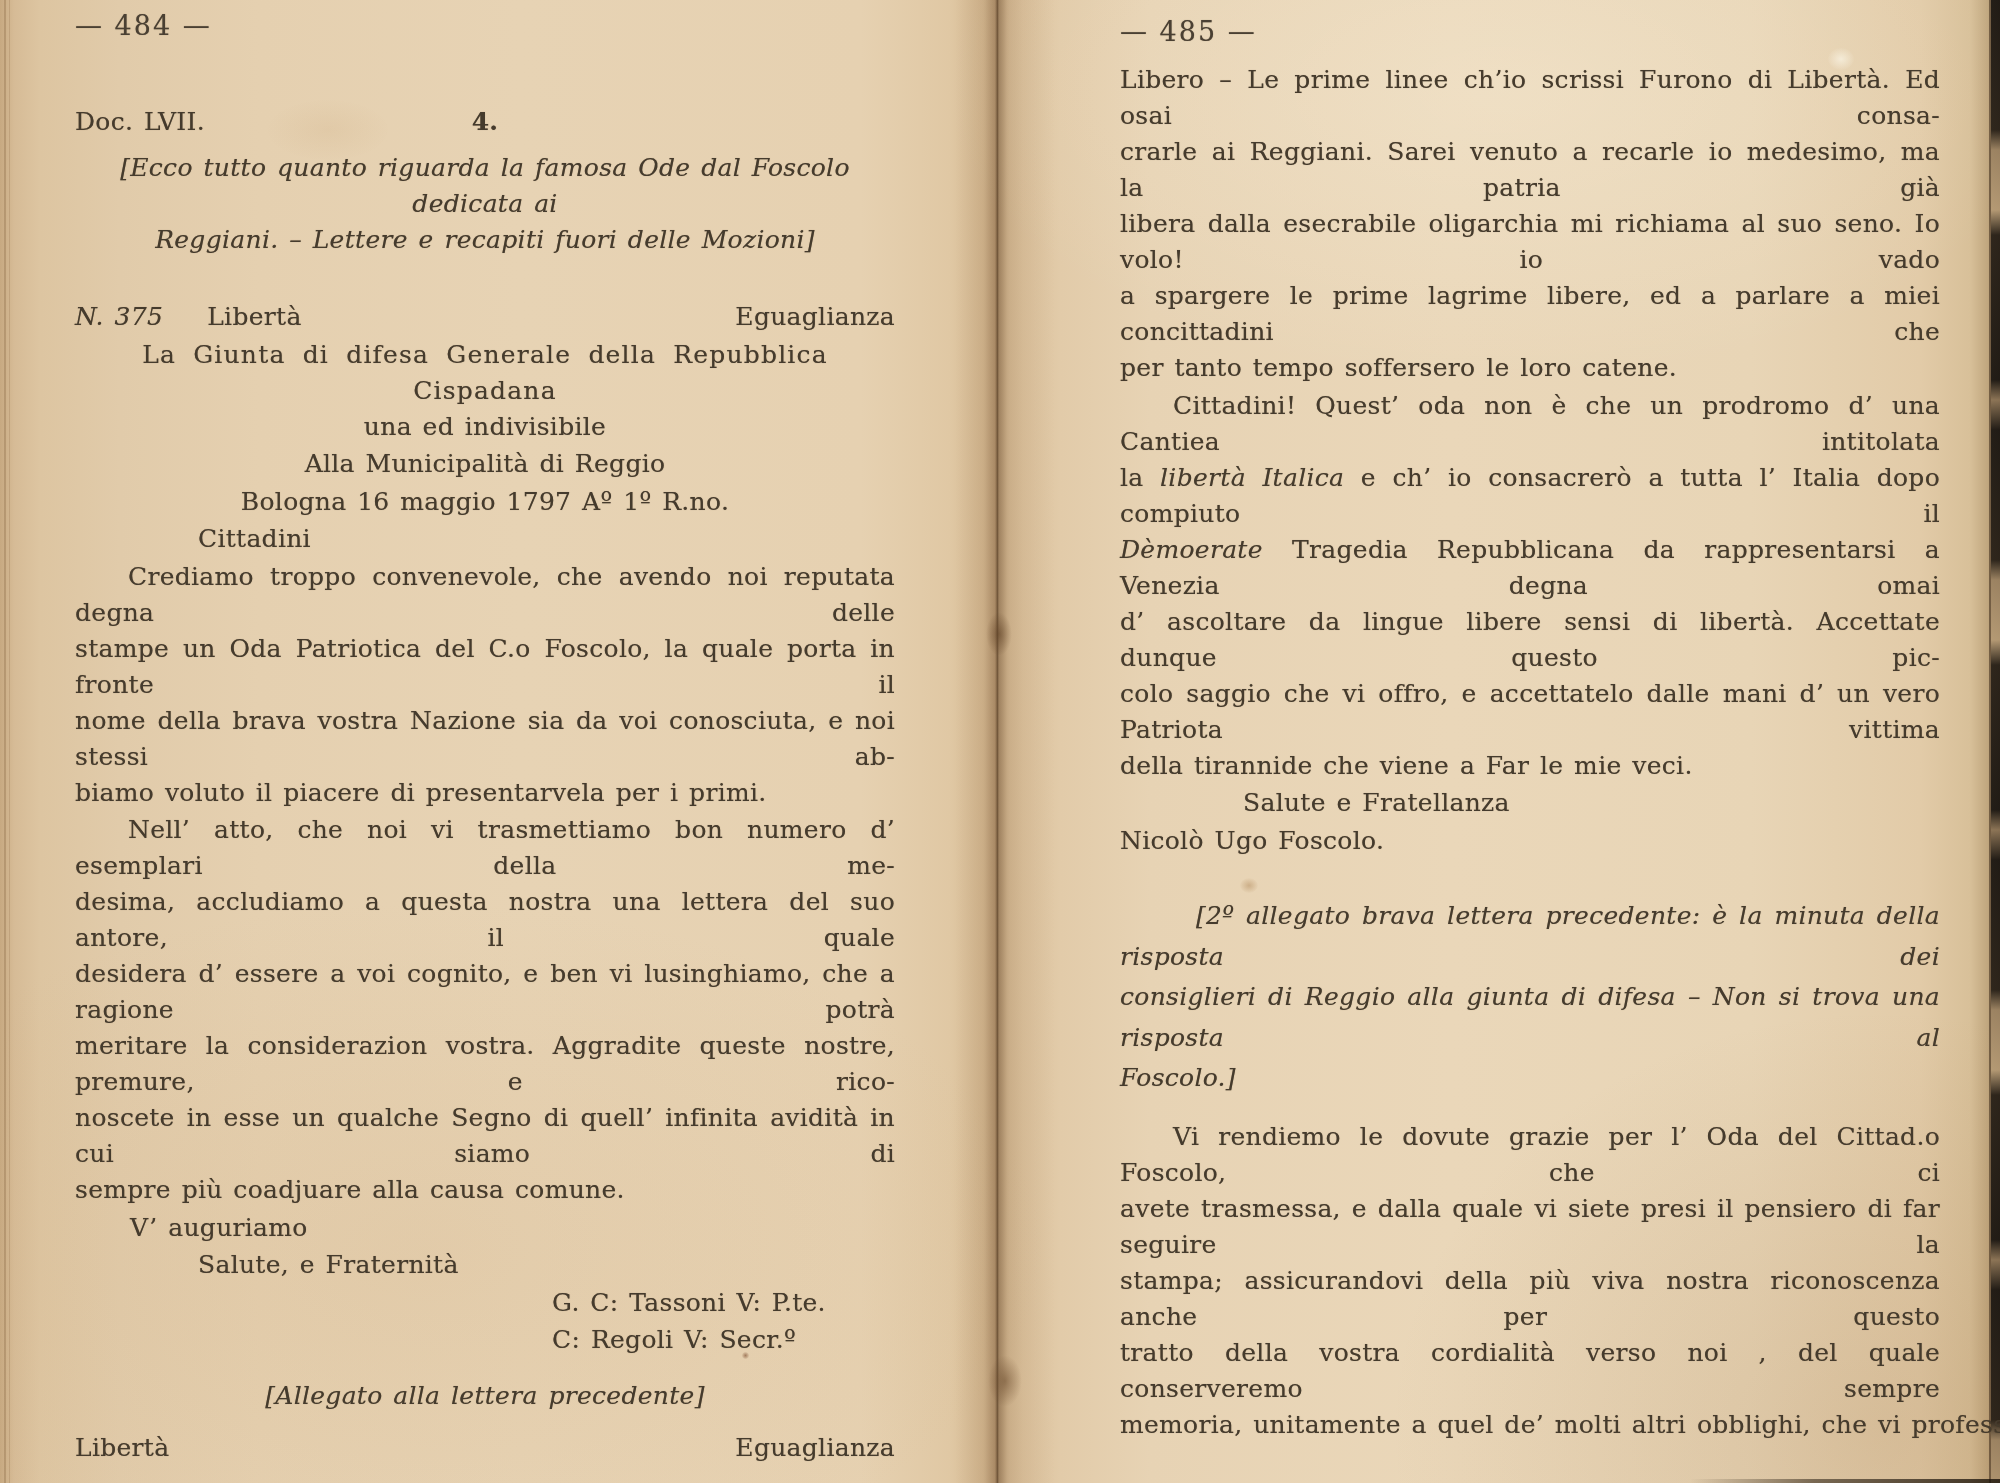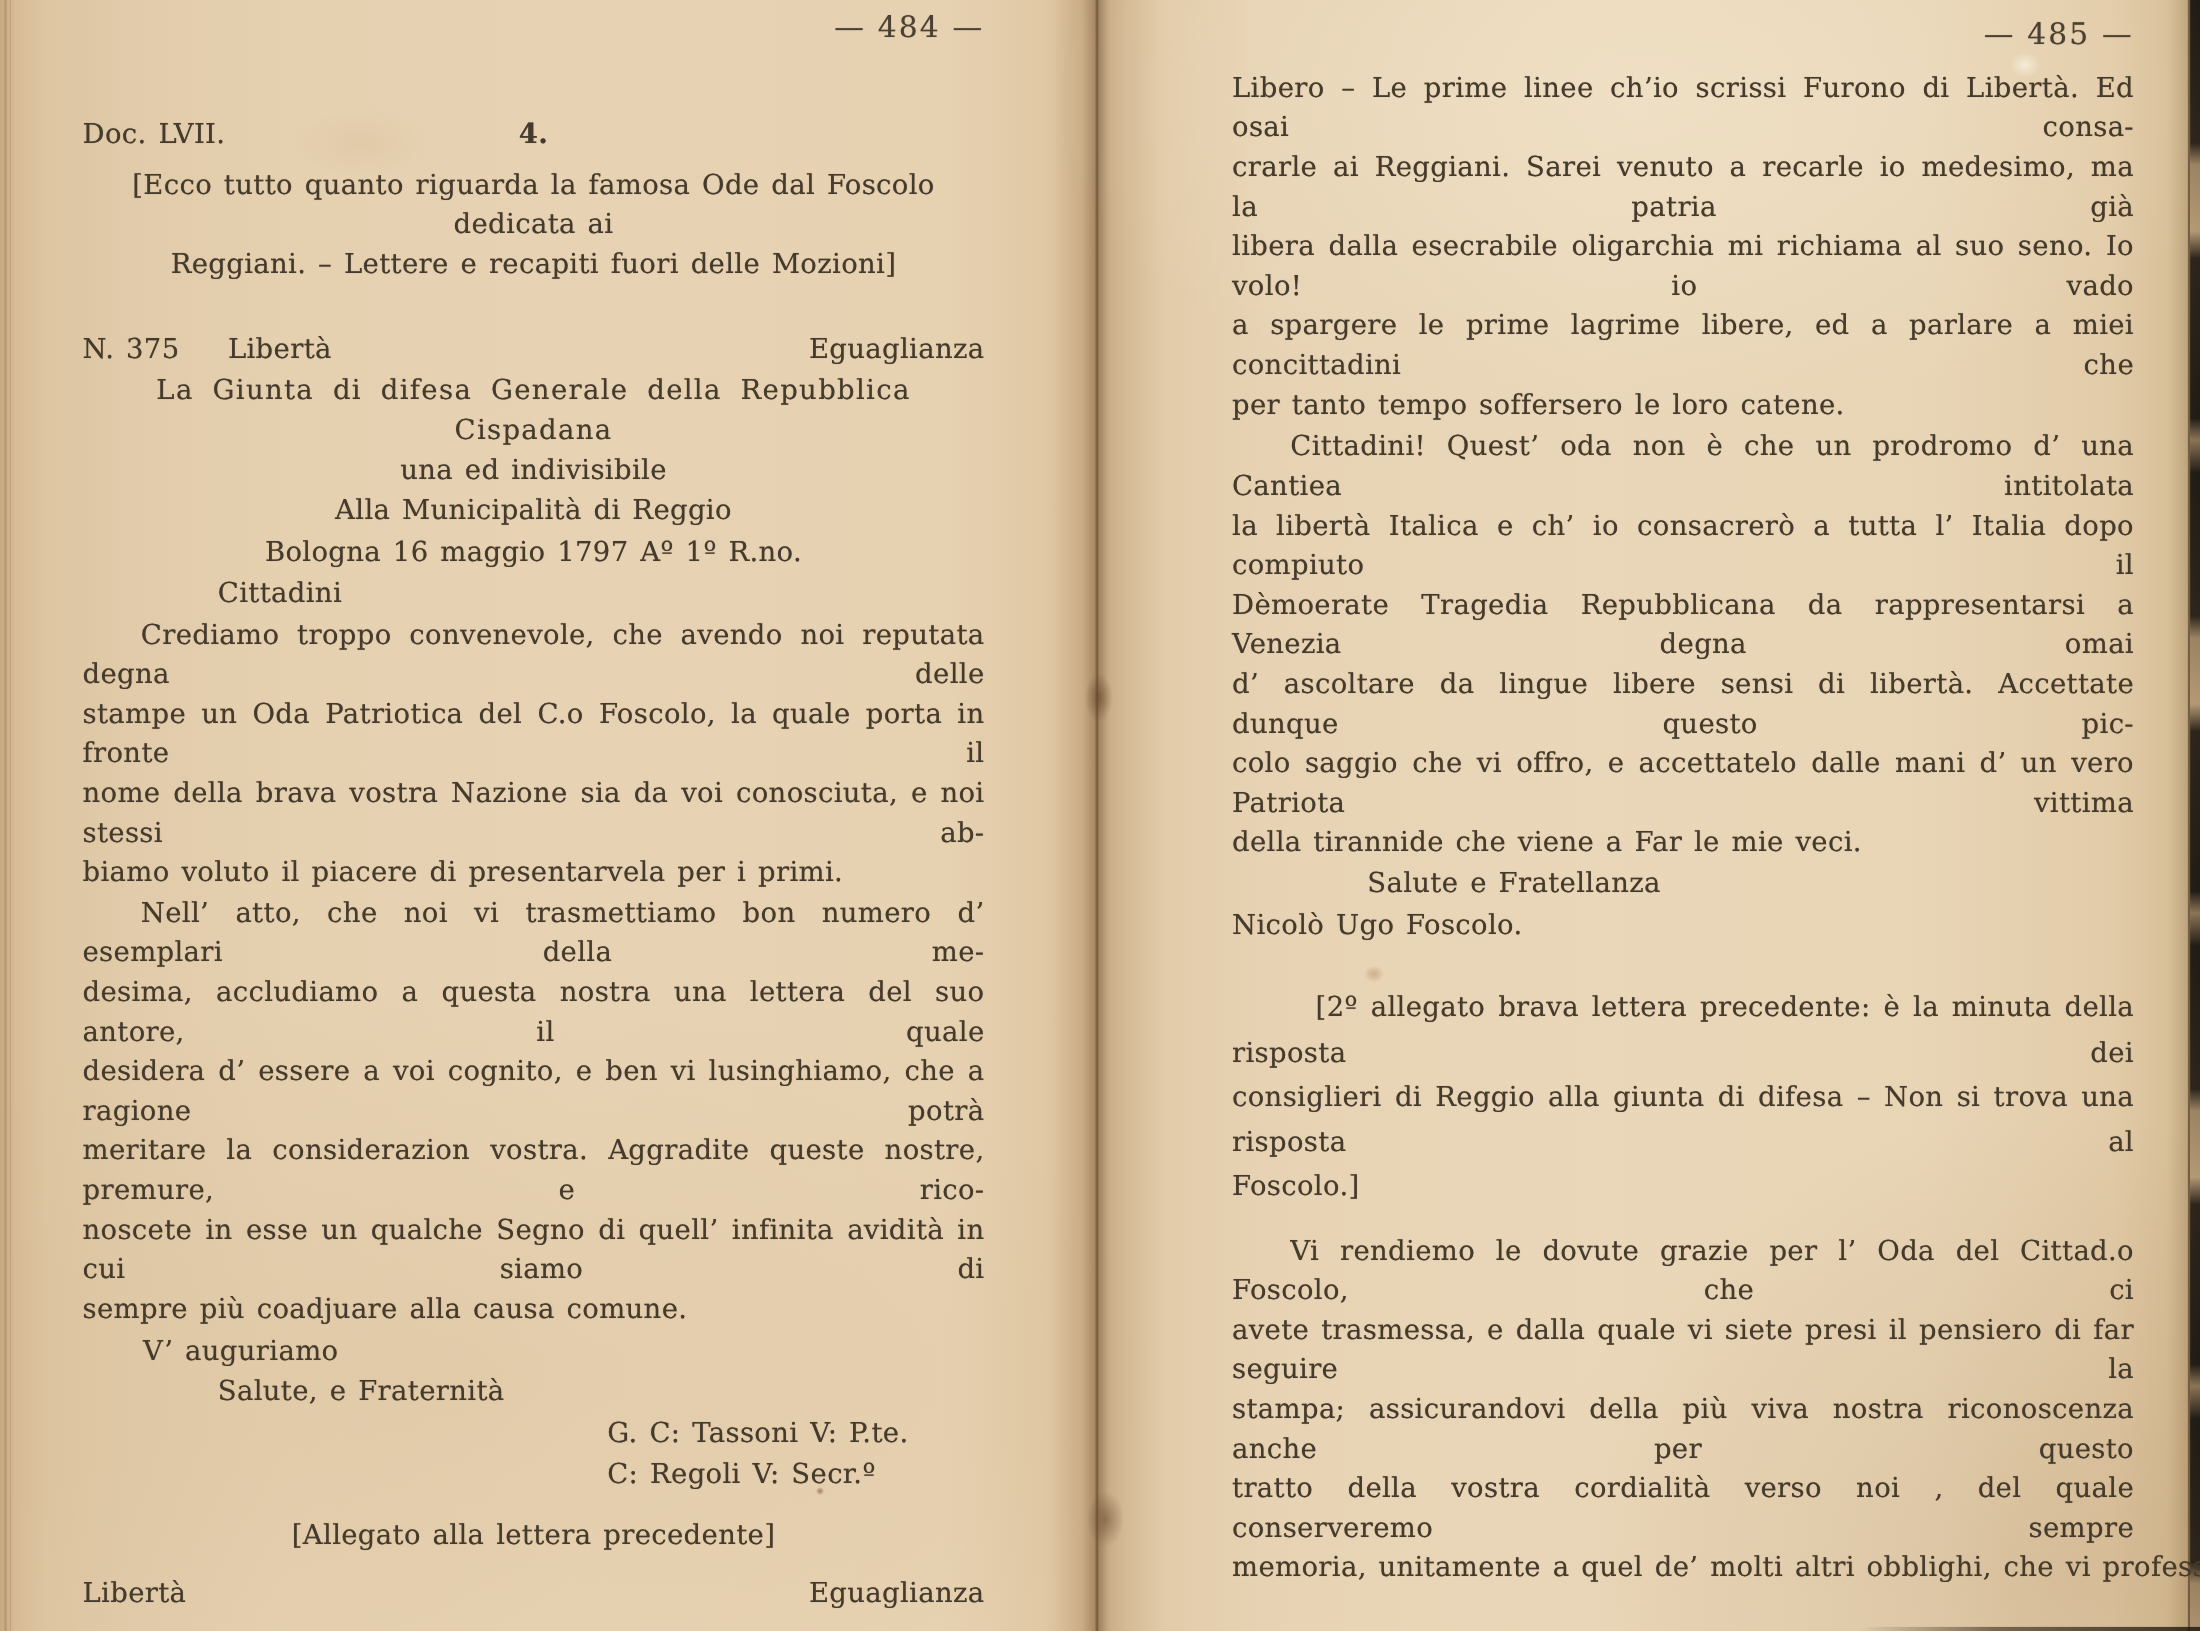--- a/index.html
+++ b/index.html
@@ -42,41 +42,41 @@
   
   .stain{position:absolute;border-radius:50%;pointer-events:none;}
   .st1{left:986px;top:612px;width:26px;height:44px;background:radial-gradient(ellipse at center,rgba(92,62,34,0.55),rgba(92,62,34,0) 70%);}
   .st2{left:988px;top:1355px;width:34px;height:52px;background:radial-gradient(ellipse at center,rgba(100,68,38,0.5),rgba(100,68,38,0) 70%);}
   .st3{left:1240px;top:878px;width:18px;height:15px;background:radial-gradient(ellipse at center,rgba(165,120,70,0.4),rgba(165,120,70,0) 75%);}
   .st4{left:742px;top:1352px;width:7px;height:7px;background:radial-gradient(circle,rgba(120,70,40,0.6),rgba(120,70,40,0) 80%);}
   .st5{left:1828px;top:48px;width:26px;height:22px;background:radial-gradient(ellipse at center,rgba(248,241,224,0.8),rgba(248,241,224,0) 75%);}
   .st6{left:268px;top:100px;width:120px;height:60px;background:radial-gradient(ellipse at center,rgba(190,150,100,0.12),rgba(190,150,100,0) 75%);}
 
   .pagenum{
-    position:absolute;width:820px;text-align:right;
+    position:absolute;width:820px;text-align:left;
     font-size:27px;color:#4a4033;letter-spacing:2px;
     text-shadow:0 0 1px rgba(70,52,32,0.4);
   }
   #pn-left{left:75px;top:10px;}
   #pn-right{left:1120px;top:16px;}
 
   .col{
     position:absolute;width:820px;color:#453b2d;font-size:25px;
     letter-spacing:0.3px;word-spacing:2.5px;
     text-shadow:0 0 0.7px rgba(72,54,34,0.55);
   }
   #col-left{left:75px;top:104px;}
   #col-right{left:1120px;top:62px;}
 
   .tl{line-height:36px;min-height:37.5px;white-space:nowrap;}
   .tl.j{white-space:normal;text-align:justify;text-align-last:justify;}
   .tl.lh40{line-height:40.5px;min-height:40.5px;}
   .c{text-align:center;white-space:normal;}
   .ws{word-spacing:8px;letter-spacing:1.2px;}
-  .it{}
+  .it{font-style:italic;}
   .b{font-weight:bold;}
   .ind{text-indent:53px;}
   .ind2{text-indent:76px;}
   .i55{margin-left:55px;}
   .i123{margin-left:123px;}
   .sig{margin-left:477px;}
   .sigr{}
   .row{display:flex;}
   .row .push{margin-left:auto;}
   .row .mr{margin-right:44px;}

